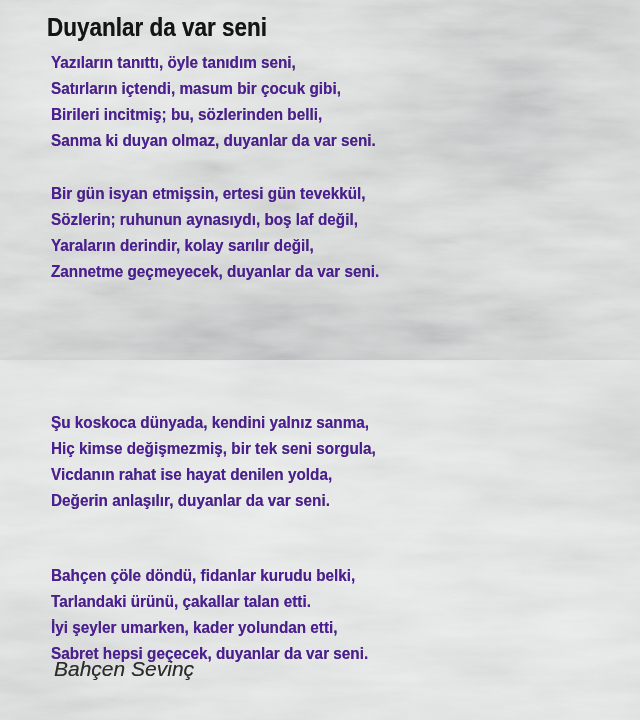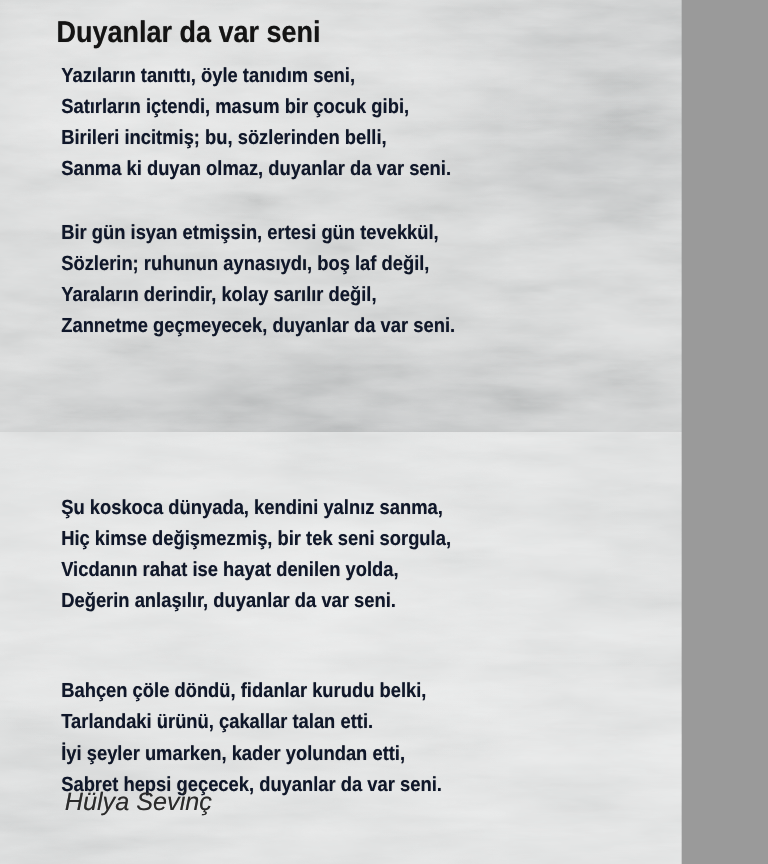--- a/index.html
+++ b/index.html
@@ -3,21 +3,21 @@
 <meta charset="utf-8">
 <style>
   html, body { margin: 0; padding: 0; }
   body {
     width: 640px; height: 720px;
     font-family: "Liberation Sans", sans-serif;
     background: #9a9a9a;
   }
   .page {
     position: relative;
-    width: 568px; height: 720px;
+    width: 640px; height: 720px;
     overflow: hidden;
   }
   
   .bg { position: absolute; left: 0; width: 640px; height: 360px; }
   .bg-top {
     top: 0;
     background:
       radial-gradient(ellipse 260px 120px at 82% 10%, rgba(75,80,84,.16), transparent 70%),
       radial-gradient(ellipse 240px 110px at 78% 38%, rgba(70,76,80,.20), transparent 70%),
       radial-gradient(ellipse 520px 150px at 45% 100%, rgba(55,60,64,.24), transparent 72%),
@@ -47,21 +47,21 @@
   .title {
     position: absolute; left: 47px; top: 11px; margin: 0;
     font-size: 25px; line-height: 32px; font-weight: bold;
     color: #141414; white-space: nowrap;
     transform: scaleX(.90); transform-origin: 0 0;
     text-shadow: 0 0 .6px rgba(10,10,10,.55);
   }
   .stanza {
     position: absolute; left: 51px;
     font-size: 17px; line-height: 26px; font-weight: bold;
-    color: #0f172a;
+    color: #4c1d95;
   }
   .stanza .line {
     white-space: nowrap;
     transform: scaleX(.90); transform-origin: 0 0;
     text-shadow: 0 0 .6px rgba(10,10,10,.5);
   }
   .s1 { top: 50px; }
   .s2 { top: 181px; }
   .s3 { top: 410px; }
   .s4 { top: 563px; }
@@ -146,15 +146,15 @@
     <div class="line">Zannetme geçmeyecek, duyanlar da var seni.</div>
   </div>
 
   <div class="stanza s4">
     <div class="line">Bahçen çöle döndü, fidanlar kurudu belki,</div>
     <div class="line">Tarlandaki ürünü, çakallar talan etti.</div>
     <div class="line">İyi şeyler umarken, kader yolundan etti,</div>
     <div class="line">Sabret hepsi geçecek, duyanlar da var seni.</div>
   </div>
 
-  <div class="author">Hülya Sevinç</div>
+  <div class="author">Bahçen Sevinç</div>
 
 </div>
 
 </body></html>

